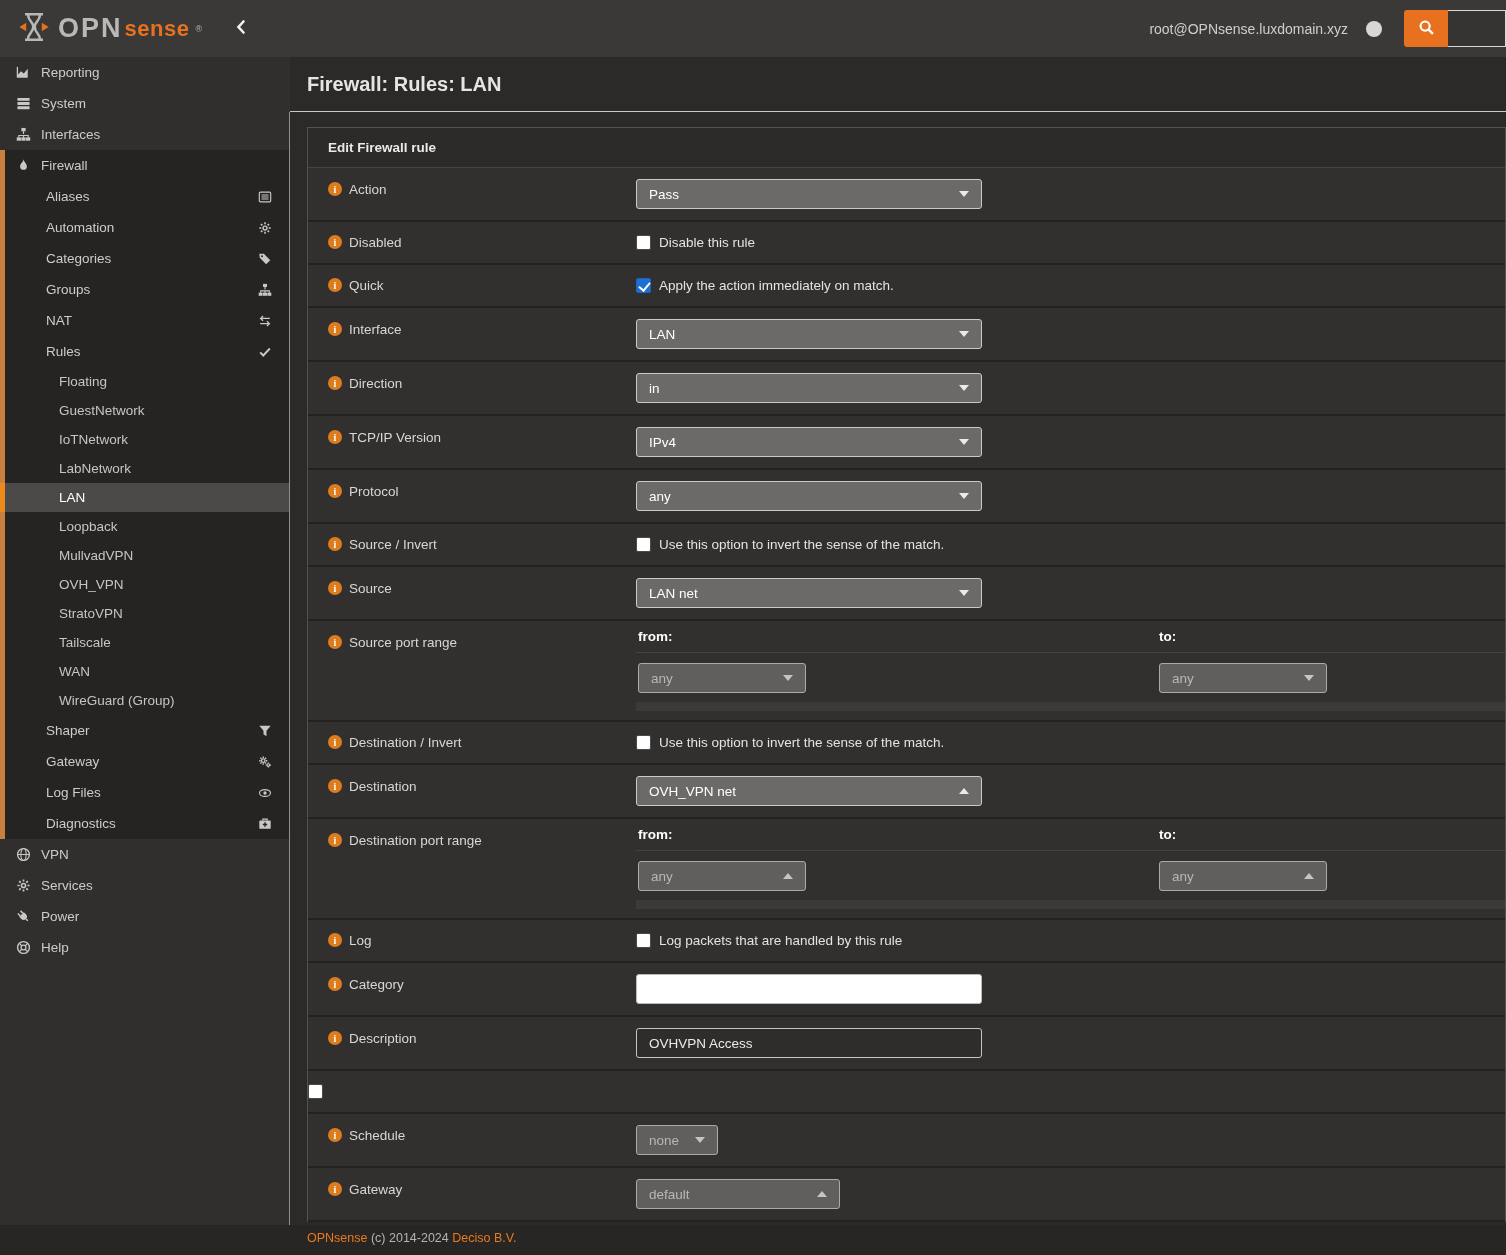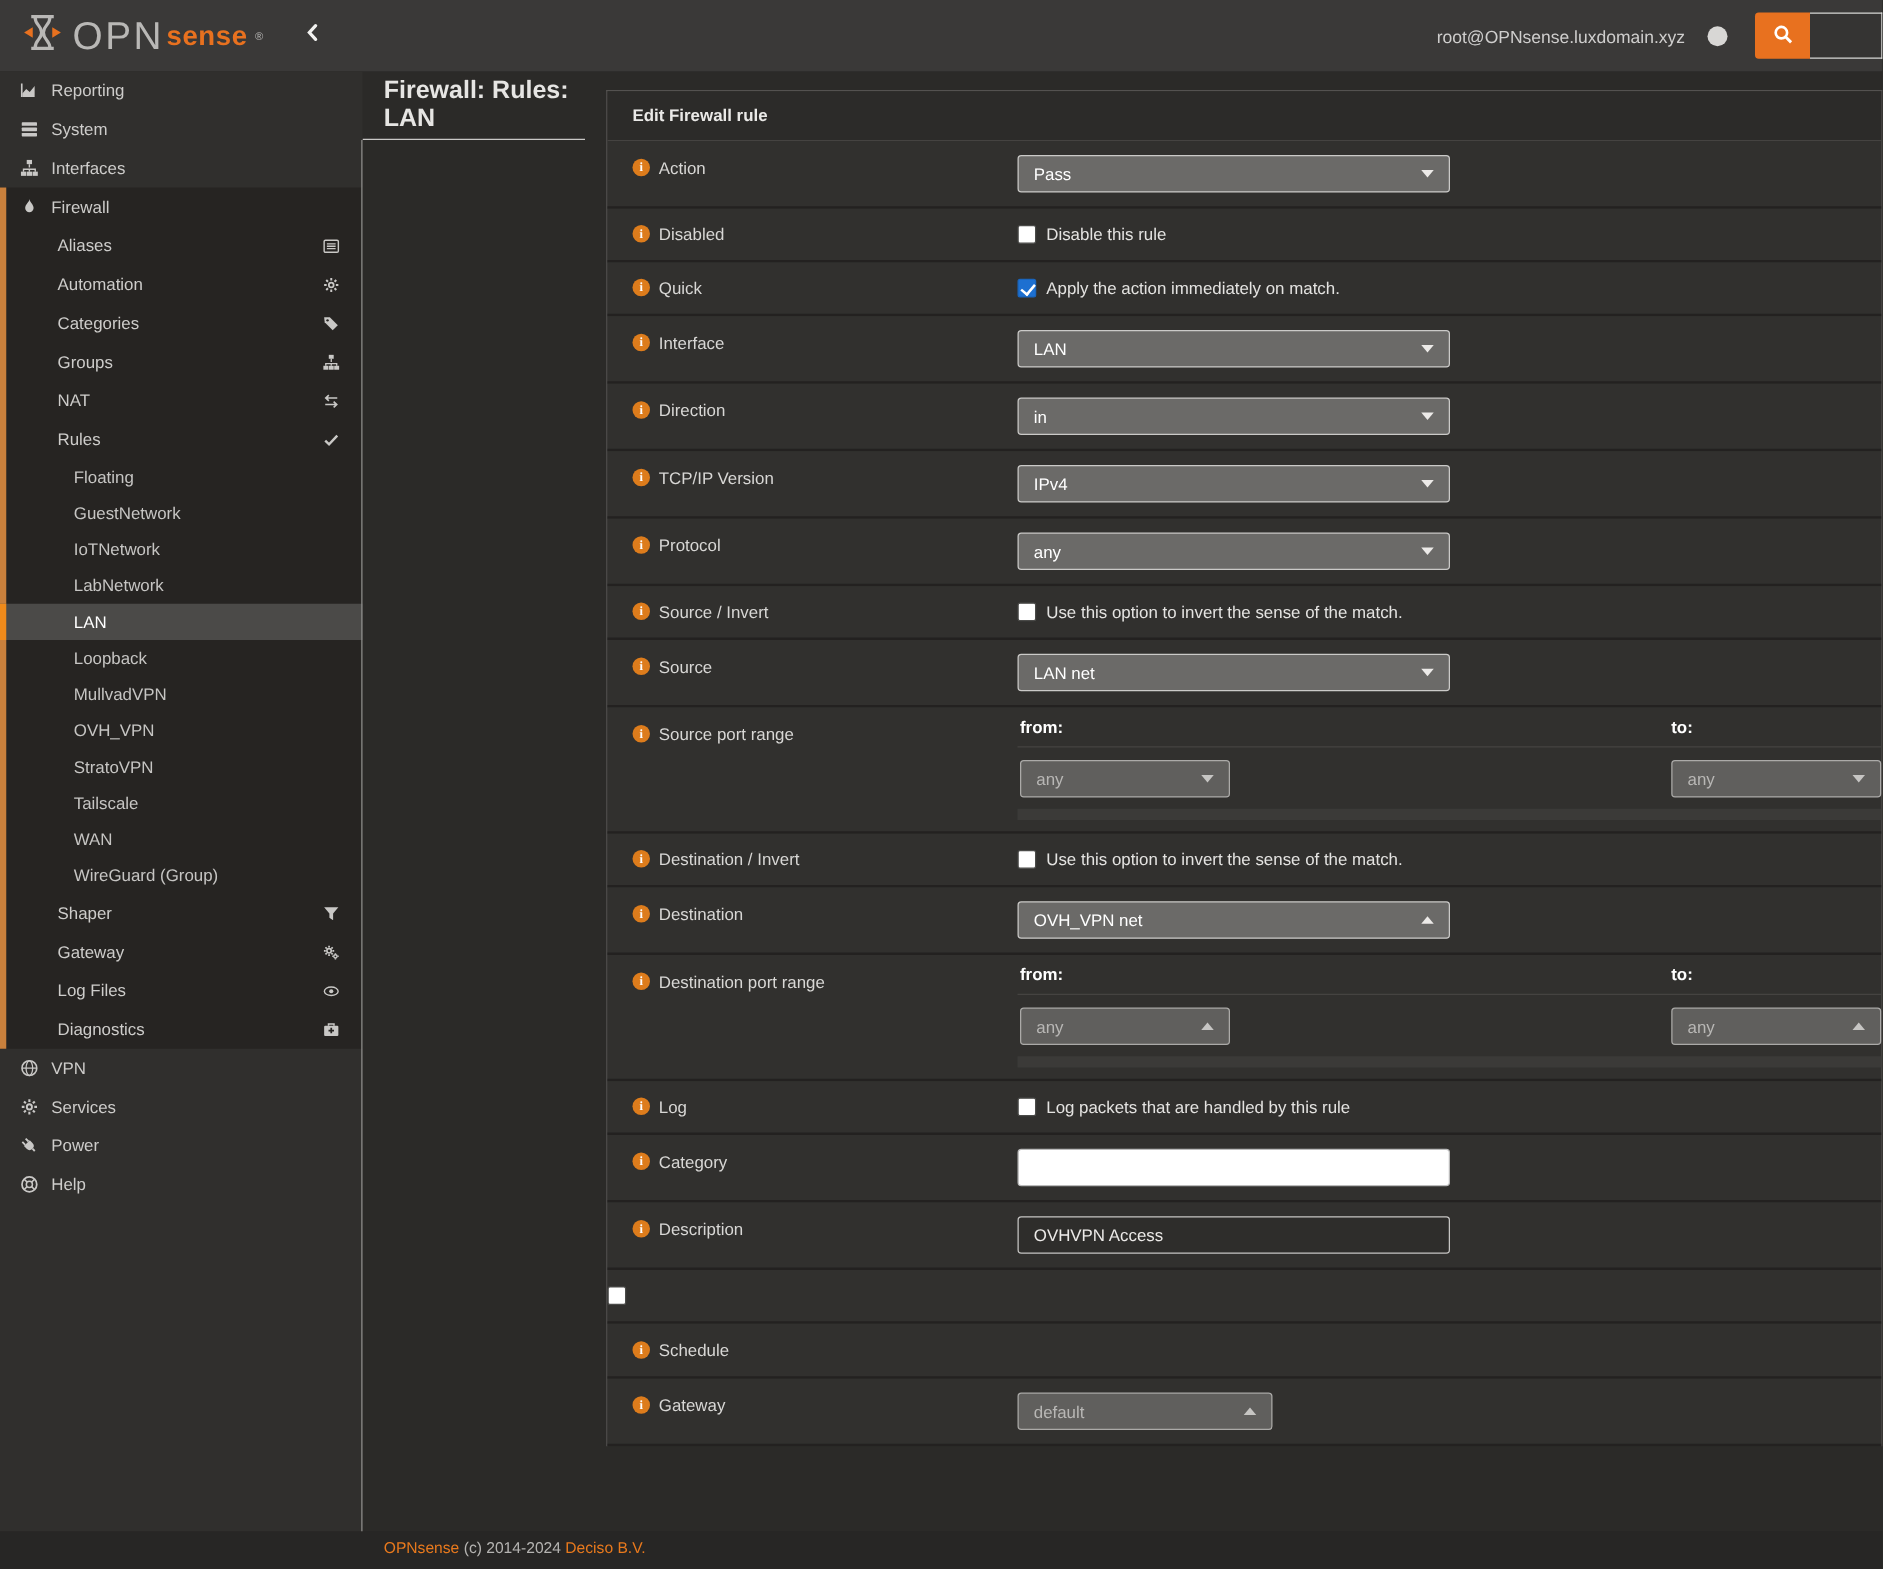--- a/index.html
+++ b/index.html
@@ -1,21 +1,21 @@
 <!DOCTYPE html>
 <html><head>
 <meta charset="utf-8">
 <style>
   *{box-sizing:border-box;margin:0;padding:0}
   html,body{width:1506px;height:1255px;overflow:hidden;background:#2b2a28;
     font-family:"Liberation Sans",sans-serif;-webkit-font-smoothing:antialiased}
   
   .topbar{height:57px;background:#3a3938;display:flex;align-items:center;padding:0 0 0 16px;position:relative}
   .logo{display:flex;align-items:center;gap:6px;cursor:pointer}
-  .logo-opn{color:#b9b8b6;font-size:31px;font-weight:normal;letter-spacing:2px;line-height:1}
+  .logo-opn{color:#b9b8b6;font-size:27px;font-weight:bold;letter-spacing:2px;line-height:1}
   .logo-sense{color:#e8711f;font-size:22px;font-weight:bold;letter-spacing:.5px;line-height:1;margin-left:-4px}
   .logo-reg{color:#b9b8b6;font-size:9px;vertical-align:super}
   .collapse-btn{margin-left:32px;display:flex;align-items:center;cursor:pointer}
   .topbar-right{margin-left:auto;display:flex;align-items:center}
   .tb-user{color:#cfcecd;font-size:14px}
   .status-dot{width:16px;height:16px;border-radius:50%;background:#d8d7d5;margin:0 22px 0 18px}
   .search-wrap{display:flex;height:37px}
   .search-btn{width:44px;height:37px;background:#e8711f;border:none;border-radius:3px 0 0 3px;
     display:flex;align-items:center;justify-content:center;cursor:pointer}
   .search-input{width:58px;height:37px;background:#353433;border:1px solid #d8d8d6;border-left:none;
@@ -30,21 +30,21 @@
   .s-label{margin-left:9px}
   .fw-section{background:#262422;border-left:5px solid #c9803c}
   .fw-section .s-item{padding-left:9px}
   .s-item.l2{padding-left:41px}
   .sicon.right{margin-left:auto;margin-right:16px}
   .s-item.l2 .s-label{margin-left:0}
   .s-item.l3{height:29px;padding-left:50px;color:#c6c5c3}
   .s-item.l3 .s-label{margin-left:4px}
   .s-item.l3.active{background:#4b4a48;color:#fff;margin-left:-5px;border-left:5px solid #ef8a1a;padding-left:50px}
   
-  .main{flex:1;display:flex;flex-direction:row;min-width:0}
+  .main{flex:1;display:flex;flex-direction:column;min-width:0}
   .page-head{height:55px;display:flex;align-items:center;padding-left:17px;border-bottom:1px solid #c9c8c6}
   .page-title{color:#e6e5e3;font-size:20px;font-weight:bold}
   .content{flex:1;padding:15px 0 0 17px}
   .panel{background:#31302e;border:1px solid #545250;border-bottom:none}
   .panel-head{padding:12px 20px;background:#2c2b29;border-bottom:1px solid #454341;
     color:#eae9e7;font-size:13.5px;font-weight:bold}
   .frow{display:flex;border-bottom:2px solid #232120;background:#31302e}
   .flabel{flex:0 0 328px;display:flex;align-items:flex-start;padding:14px 10px 13px 20px;
     color:#d8d7d5;font-size:13.5px}
   .info{width:14px;height:14px;border-radius:50%;background:#dd7c1c;display:inline-flex;
@@ -601,20 +601,26 @@
           <div class="fctrl">
               <span class="cb"></span>
             </div>
         </div>
 
         <div class="frow">
           <div class="flabel">
               <span class="info"></span>
               <span>Schedule</span>
             </div>
+          <div class="fctrl">
+            <div class="select schedule muted">
+              <span>none</span>
+              <span class="caret"></span>
+            </div>
+          </div>
         </div>
 
         <div class="frow">
           <div class="flabel">
               <span class="info"></span>
               <span>Gateway</span>
             </div>
           <div class="fctrl">
             <div class="select gateway muted">
               <span>default</span>

